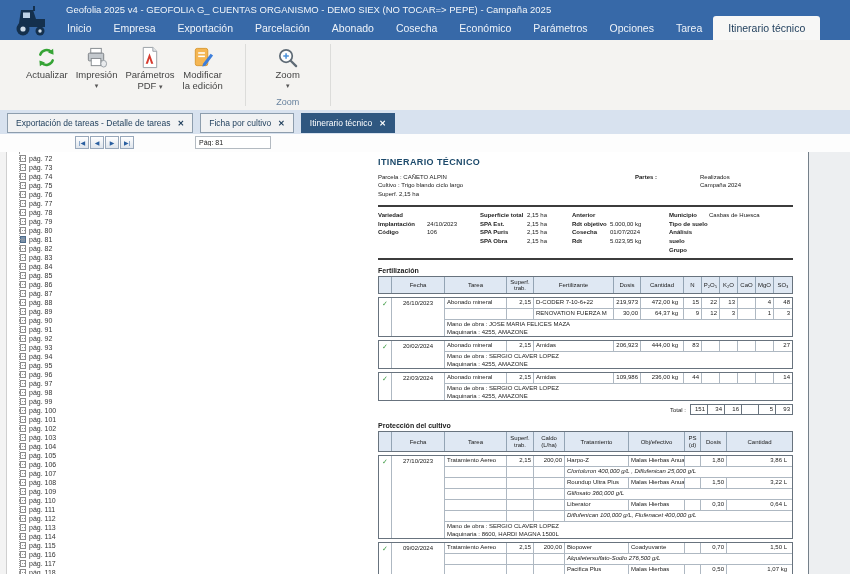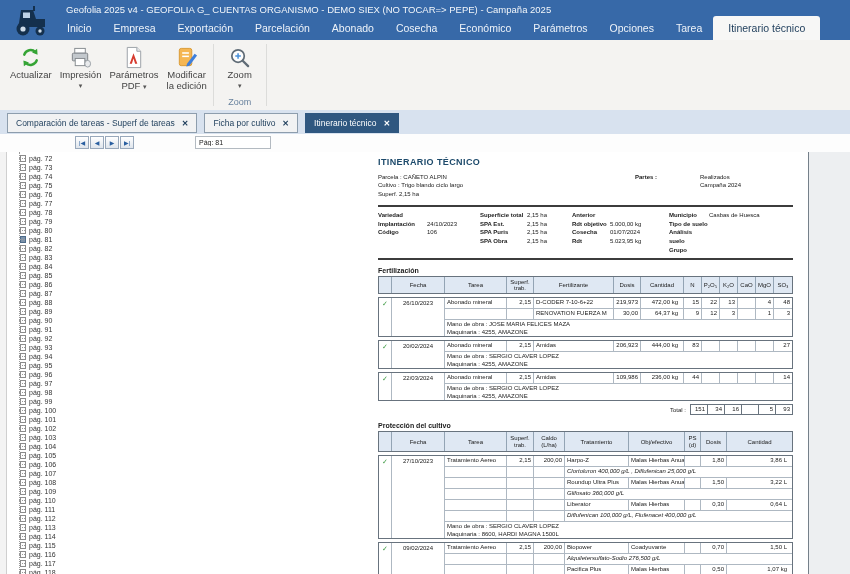--- a/index.html
+++ b/index.html
@@ -8,21 +8,21 @@
   
   .titlebar{position:absolute;left:0;top:0;width:850px;height:40px;background:#3769a8;}
   .logo{position:absolute;left:9px;top:3px;width:44px;height:34px;}
   .title-text{position:absolute;left:66px;top:4px;font-size:9.5px;color:#f2f6fa;white-space:nowrap;}
   .menubar{position:absolute;left:56px;bottom:0;height:24px;display:flex;align-items:flex-end;}
   .menu-items{display:flex;height:24px;}
   .menu-item{color:#eef3f9;font-size:10.5px;line-height:24px;padding:0 11px;white-space:nowrap;cursor:default;}
   .menu-active-tab{background:#f7f7f6;color:#1c3b59;font-size:10.5px;line-height:24px;height:24px;padding:0 15px;border-radius:3px 3px 0 0;white-space:nowrap;}
 
   
-  .ribbon{position:absolute;left:0;top:40px;width:850px;height:70px;background:#f4f3f1;border-bottom:1px solid #d8d8d8;display:flex;align-items:stretch;}
+  .ribbon{position:absolute;left:0;top:40px;width:850px;height:70px;background:#f4f3f1;border-bottom:1px solid #d8d8d8;display:flex;align-items:stretch;gap:16px;}
   .rgroup{display:flex;flex-direction:column;padding-top:3px;}
   .rbuttons{display:flex;flex:1;}
   .rbtn{display:flex;flex-direction:column;align-items:center;padding:1px 4px;min-width:40px;cursor:default;}
   .ricon{height:26px;display:flex;align-items:center;justify-content:center;}
   .rlabel{font-size:9.5px;color:#444;text-align:center;line-height:1.15;}
   .rdrop{font-size:7px;color:#555;line-height:1;margin-top:1px;}
   .rgroup-label{font-size:9px;color:#68829e;text-align:center;padding:2px 0 3px;}
   .rsep{width:1px;background:#dcdcda;margin:4px 2px;}
 
   
@@ -190,21 +190,21 @@
           <span class="rdrop">▾</span>
         </div>
       </div>
       <div class="rgroup-label">Zoom</div>
     </div>
     <div class="rsep"></div>
   </div>
 
   <div class="tabstrip">
       <div class="doctab">
-        <div class="doctab-label">Comparación de tareas - Superf de tareas</div>
+        <div class="doctab-label">Exportación de tareas - Detalle de tareas</div>
         <div class="doctab-close">✕</div>
       </div>
       <div class="doctab">
         <div class="doctab-label">Ficha por cultivo</div>
         <div class="doctab-close">✕</div>
       </div>
       <div class="doctab active">
         <div class="doctab-label">Itinerario técnico</div>
         <div class="doctab-close">✕</div>
       </div>

